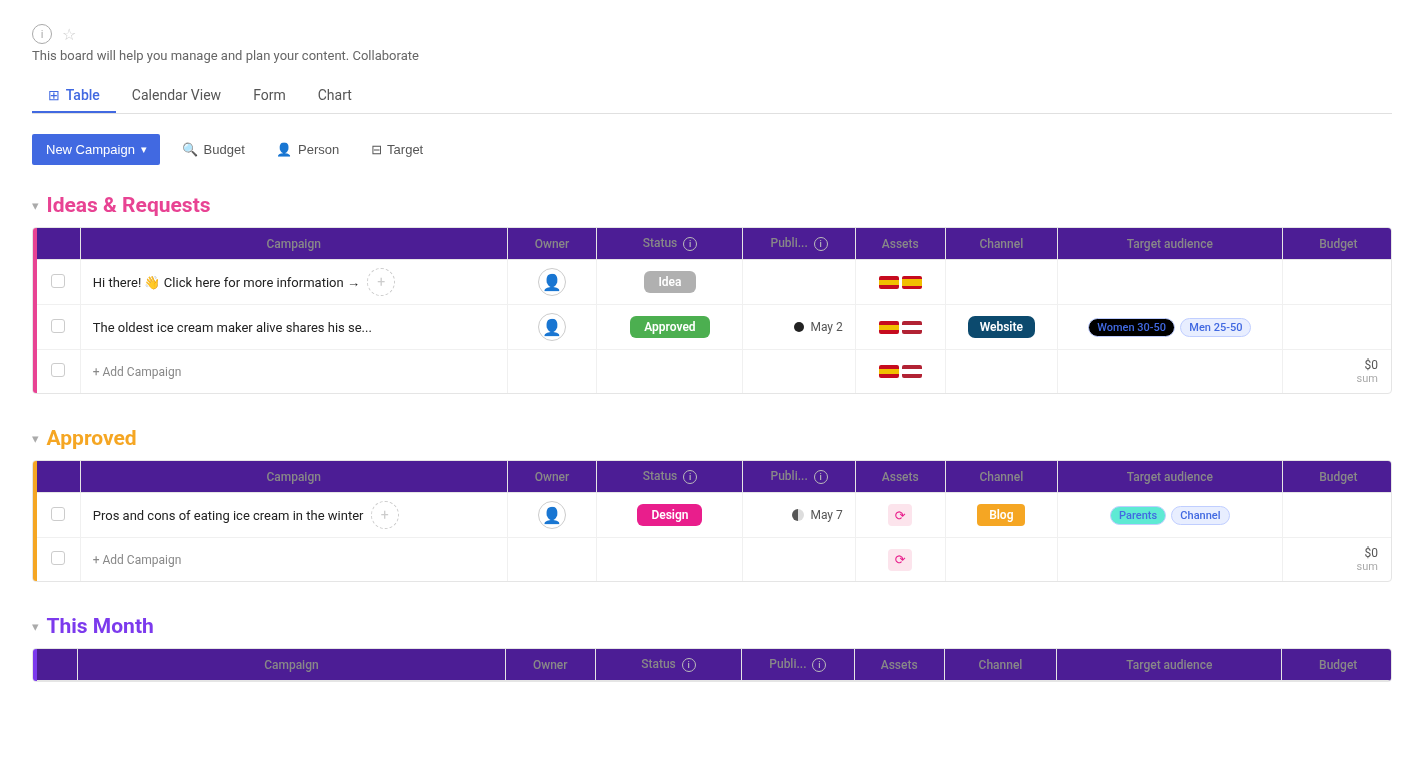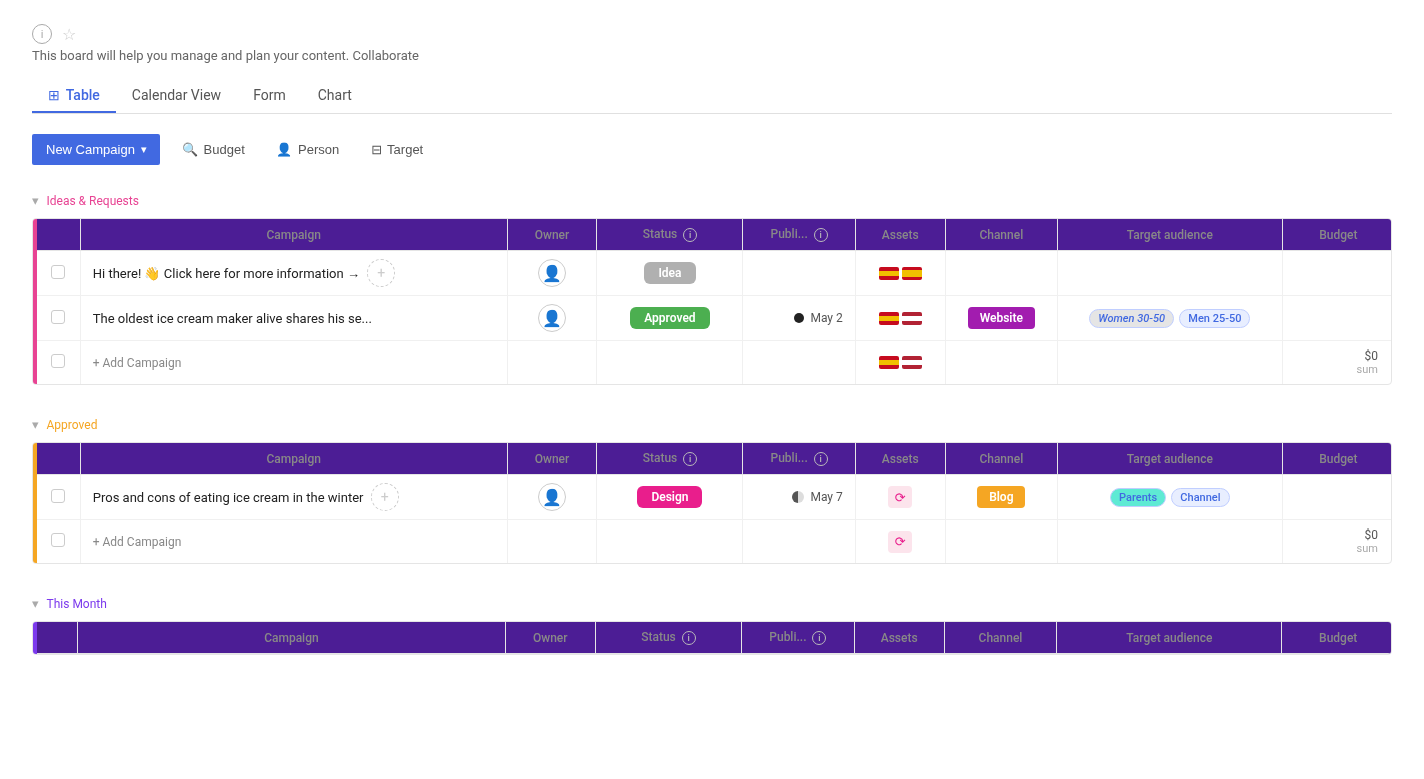--- a/index.html
+++ b/index.html
@@ -23,21 +23,21 @@
     
     .toolbar { display: flex; align-items: center; gap: 12px; margin-bottom: 28px; }
     .btn-new { background: #4169e1; color: #fff; border: none; border-radius: 2px; padding: 8px 14px; font-size: 13px; font-weight: 500; cursor: pointer; display: flex; align-items: center; gap: 6px; }
     .btn-new .dropdown-arrow { font-size: 11px; }
     .toolbar-btn { display: flex; align-items: center; gap: 5px; padding: 6px 10px; border: none; background: none; color: #555; cursor: pointer; font-size: 13px; border-radius: 5px; }
     
     
     .section { margin-bottom: 32px; }
     .section-header { display: flex; align-items: center; gap: 8px; margin-bottom: 10px; }
     .section-chevron { color: #aaa; font-size: 13px; cursor: pointer; }
-    .section-title { font-size: 12px; font-weight: 400; }
+    .section-title { font-size: 21px; font-weight: 700; }
     .section-title.pink { color: #e84393; }
     .section-title.orange { color: #f5a623; }
     .section-title.purple { color: #7c3aed; }
     
     
     .table-wrap { border: 1px solid #e5e5e5; border-radius: 4px; overflow: hidden; position: relative; }
     .section-bar { position: absolute; left: 0; top: 0; bottom: 0; width: 4px; }
     .section-bar.pink { background: #e84393; }
     .section-bar.orange { background: #f5a623; }
     .section-bar.purple { background: #7c3aed; }
@@ -74,26 +74,26 @@
     
     
     .date-cell { display: flex; align-items: center; justify-content: flex-end; gap: 6px; font-size: 12px; color: #555; }
     .date-dot { width: 10px; height: 10px; border-radius: 50%; background: #222; display: inline-block; }
     
     
     .asset-icons { display: flex; align-items: center; justify-content: center; gap: 3px; }
     
     
     .channel-badge { display: inline-block; padding: 4px 12px; border-radius: 4px; font-size: 12px; font-weight: 600; color: #fff; }
-    .channel-website { background: #a21caf; }
+    .channel-website { background: #0c4a6e; border-radius: 7px; }
     .channel-blog { background: #f5a623; }
     
     
     .audience-tag { display: inline-block; padding: 2px 8px; border-radius: 10px; font-size: 11px; font-weight: 500; margin: 1px; }
-    .tag-women { background: #e5e5e5; color: #4169e1; border: 1px solid #c0ceff; font-style: italic; }
+    .tag-women { background: #000000; color: #4169e1; border: 1px solid #c0ceff; }
     .tag-men { background: #e8eeff; color: #4169e1; border: 1px solid #c0ceff; }
     .tag-parents { background: #5eead4; color: #4169e1; border: 1px solid #c0ceff; }
     .tag-families { background: #e8eeff; color: #4169e1; border: 1px solid #c0ceff; }
     
     
     .sum-cell { text-align: right; font-size: 12px; color: #555; padding-right: 16px; }
     .sum-label { color: #aaa; font-size: 11px; display: block; }
     
     
     .add-campaign { color: #888; font-size: 12px; cursor: pointer; }

